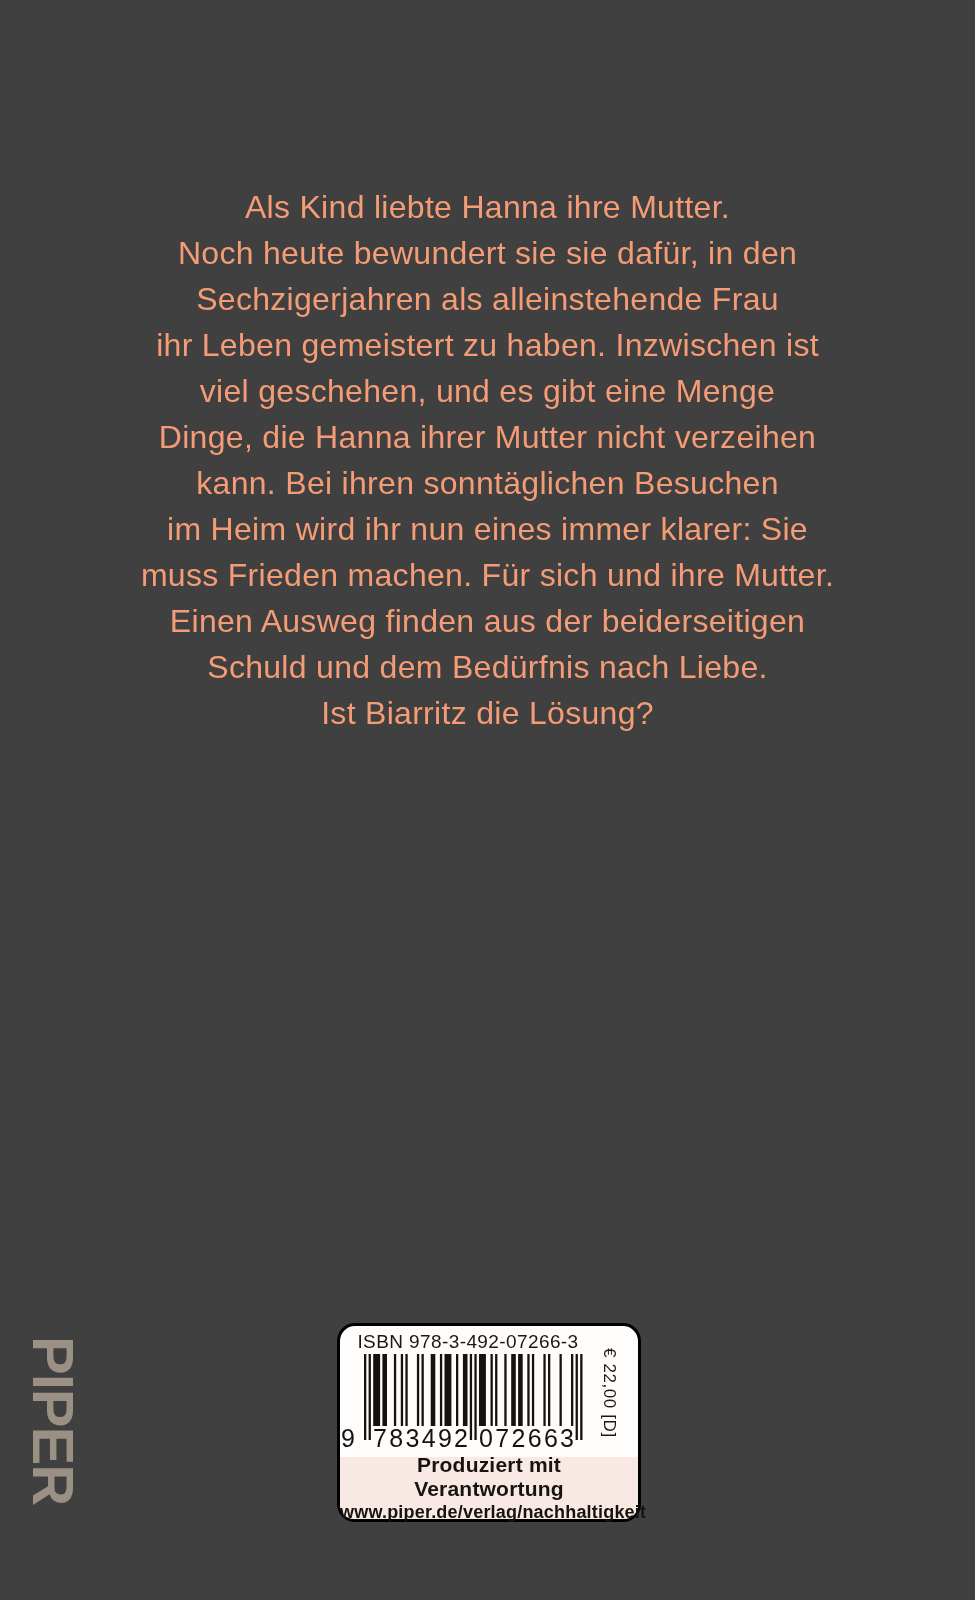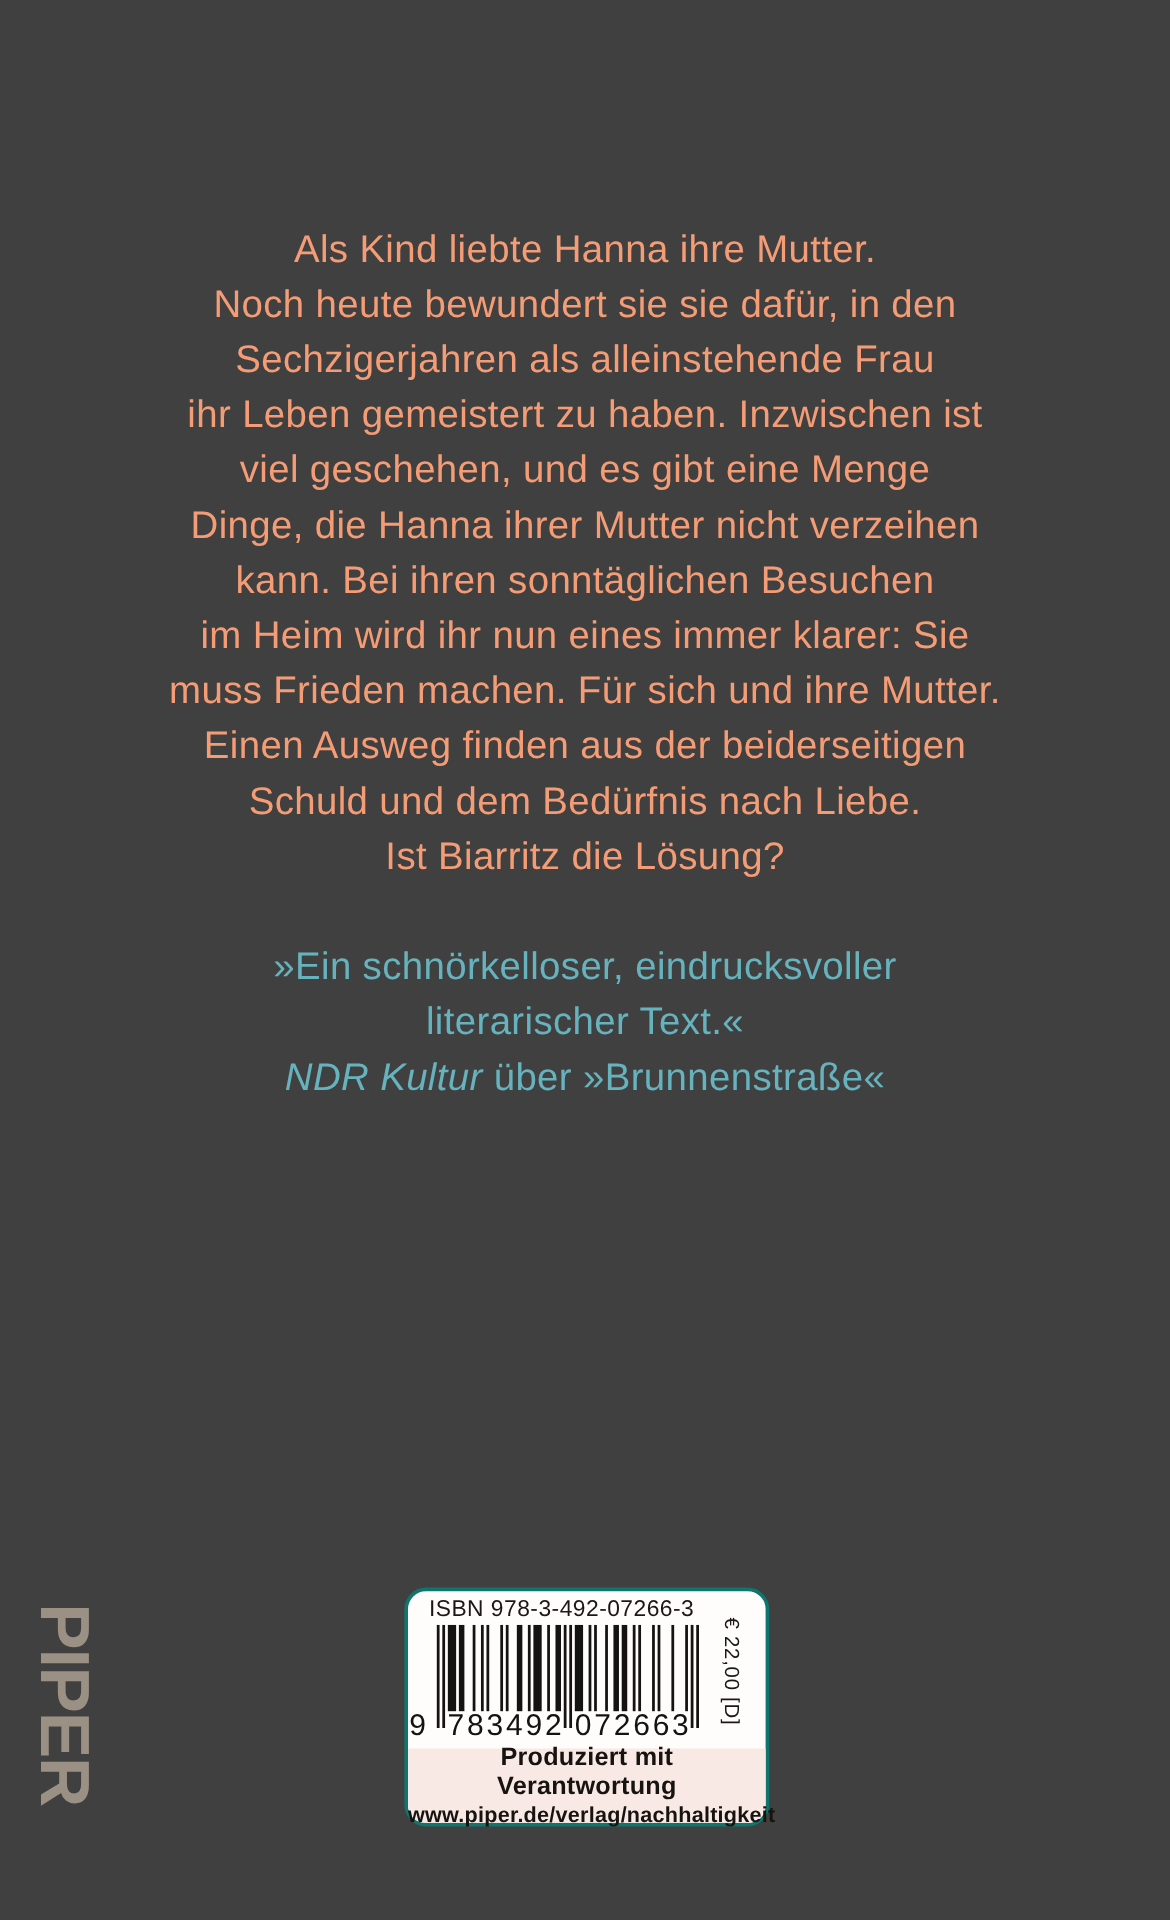--- a/index.html
+++ b/index.html
@@ -28,21 +28,21 @@
     letter-spacing:.3px;
     color:#66b2bd;
   }
   .quote .q-lines{white-space:pre-line;}
   .quote .q-src-italic{font-style:italic;}
   
   .bc-box{
     position:absolute;left:337px;top:1323px;
     width:298px;height:193px;
     background:#fffdfc;
-    border:3px solid #0f766e;
+    border:3px solid #000000;
     border-radius:18px;
   }
   .bc-isbn{
     position:absolute;left:10px;top:5px;width:236px;
     text-align:center;
     font-size:19px;letter-spacing:.4px;
     color:#1b1814;
   }
   .bc-svg{
     position:absolute;left:10px;top:28px;
@@ -95,27 +95,20 @@
 ihr Leben gemeistert zu haben. Inzwischen ist
 viel geschehen, und es gibt eine Menge
 Dinge, die Hanna ihrer Mutter nicht verzeihen
 kann. Bei ihren sonntäglichen Besuchen
 im Heim wird ihr nun eines immer klarer: Sie
 muss Frieden machen. Für sich und ihre Mutter.
 Einen Ausweg finden aus der beiderseitigen
 Schuld und dem Bedürfnis nach Liebe.
 Ist Biarritz die Lösung?</div>
 
-  <div class="quote" style="color: rgb(102, 178, 189);">
-    <div class="q-lines">»Ein schnörkelloser, eindrucksvoller
-literarischer Text.«</div>
-    <div class="q-source">
-      <span class="q-src-italic">NDR Kultur</span><span> über »Brunnenstraße«</span>
-    </div>
-  </div>
 
   <div class="bc-box">
     <div class="bc-isbn">ISBN 978-3-492-07266-3</div>
     <svg class="bc-svg" viewBox="0 0 236 86" preserveAspectRatio="none" id="bc-bars">
         <rect x="14.00" y="0" width="2.30" height="86"></rect>
         <rect x="18.60" y="0" width="2.30" height="86"></rect>
         <rect x="23.20" y="0" width="6.90" height="72"></rect>
         <rect x="32.40" y="0" width="4.60" height="72"></rect>
         <rect x="43.90" y="0" width="2.30" height="72"></rect>
         <rect x="50.80" y="0" width="2.30" height="72"></rect>

